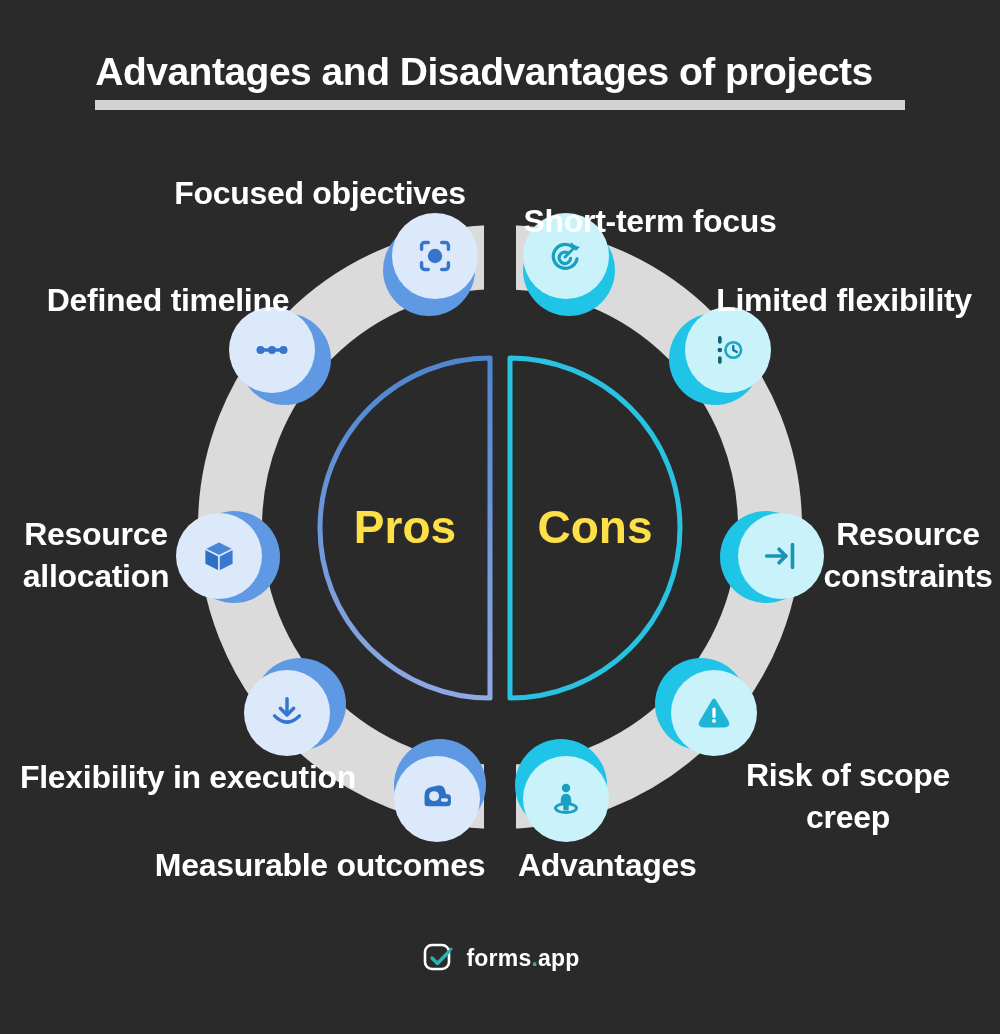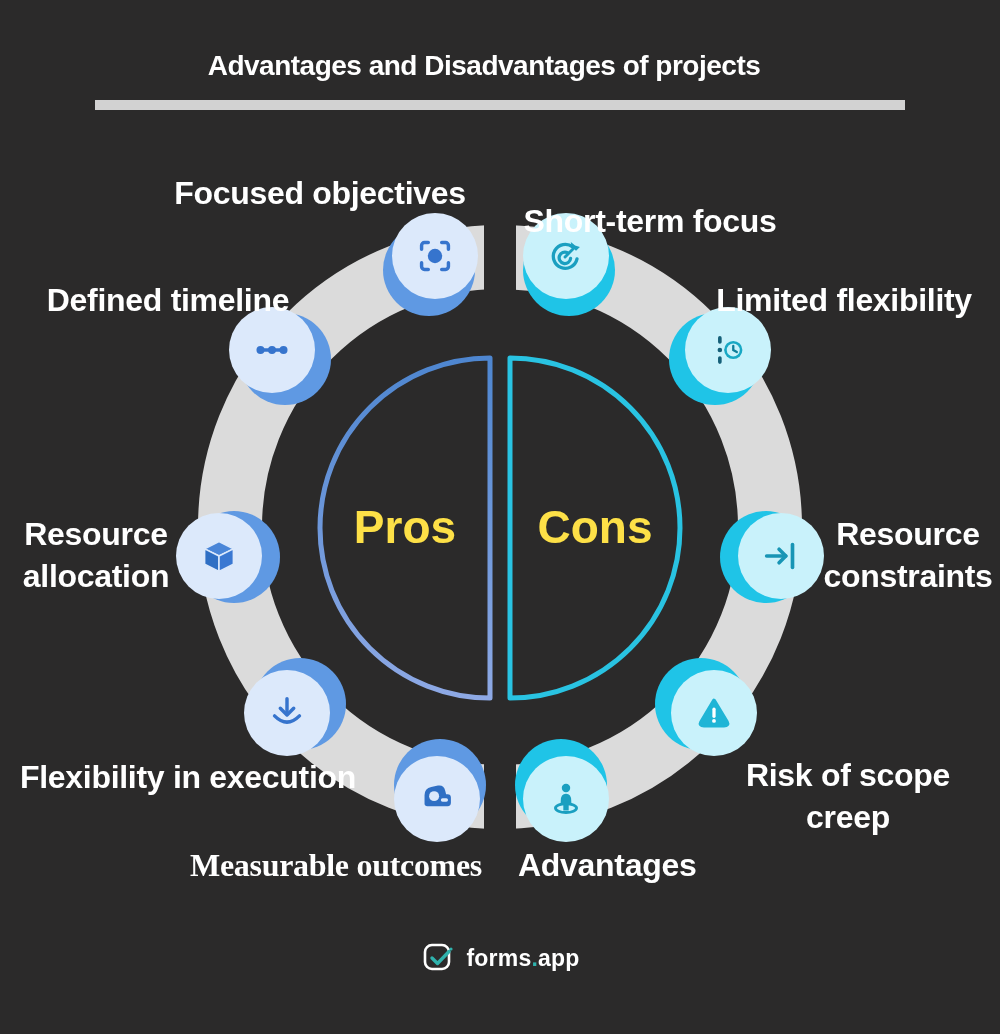--- a/index.html
+++ b/index.html
@@ -7,21 +7,21 @@
     width:1000px;height:1034px;
     background:#2b2a2a;
     font-family:"Liberation Sans", sans-serif;
     position:relative;overflow:hidden;
     color:#fff;
   }
   .abs{position:absolute;}
   
   .title{
     left:0;top:50px;width:968px;text-align:center;
-    font-size:28px;font-weight:700;letter-spacing:-0.5px;
+    font-size:39px;font-weight:700;letter-spacing:-0.5px;
     color:#ffffff;
   }
   .title-underline{
     left:95px;top:100px;width:810px;height:10px;background:#d2d2d2;
   }
   
   .ring{
     left:198px;top:225px;width:604px;height:604px;border-radius:50%;
     box-sizing:border-box;border:64px solid #dbdbdb;background:transparent;
   }
@@ -215,21 +215,21 @@
 </div>
 
 <div class="abs item-label" style="left:155px;top:172px;width:330px;">Focused objectives</div>
 <div class="abs item-label" style="left:520px;top:172px;width:260px;margin-top:28px;">Short-term focus</div>
 <div class="abs item-label" style="left:28px;top:279px;width:280px;">Defined timeline</div>
 <div class="abs item-label" style="left:710px;top:279px;width:268px;">Limited flexibility</div>
 <div class="abs item-label" style="left:8px;top:513px;width:176px;">Resource allocation</div>
 <div class="abs item-label" style="left:820px;top:513px;width:176px;">Resource constraints</div>
 <div class="abs item-label" style="left:8px;top:756px;width:360px;">Flexibility in execution</div>
 <div class="abs item-label" style="left:703px;top:754px;width:290px;">Risk of scope creep</div>
-<div class="abs item-label" style="left:166px;top:844px;width:340px;font-family:Liberation Serif, serif;">Measurable outcomes</div>
+<div class="abs item-label" style="left:150px;top:844px;width:340px;">Measurable outcomes</div>
 <div class="abs item-label" style="left:518px;top:844px;width:160px;">Advantages</div>
 
 <div class="abs brand">
   <svg width="36" height="36" viewBox="0 0 36 36">
     <rect x="4" y="5" width="24" height="24" rx="7" fill="none" stroke="#ffffff" stroke-width="2.6"></rect>
     <path d="M11 18 L16.5 23.5 L28 11.5" fill="none" stroke="#2fb2ad" stroke-width="3.4" stroke-linecap="round" stroke-linejoin="round"></path>
     <circle cx="30" cy="9" r="1.6" fill="#2fb2ad"></circle>
   </svg>
   <span class="brand-text"><span>forms</span><span class="brand-dot">.</span><span>app</span></span>
 </div>

